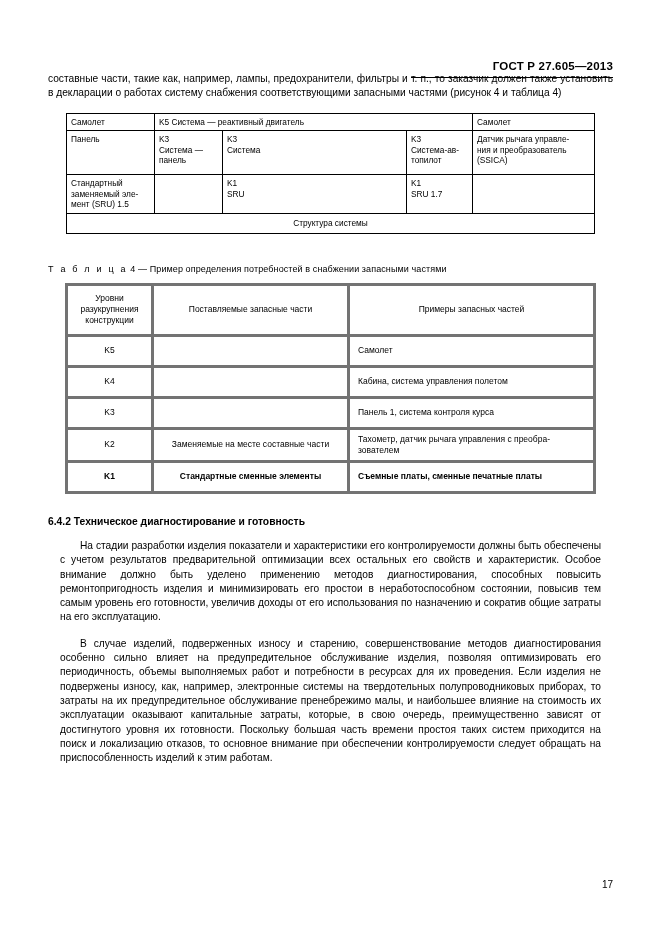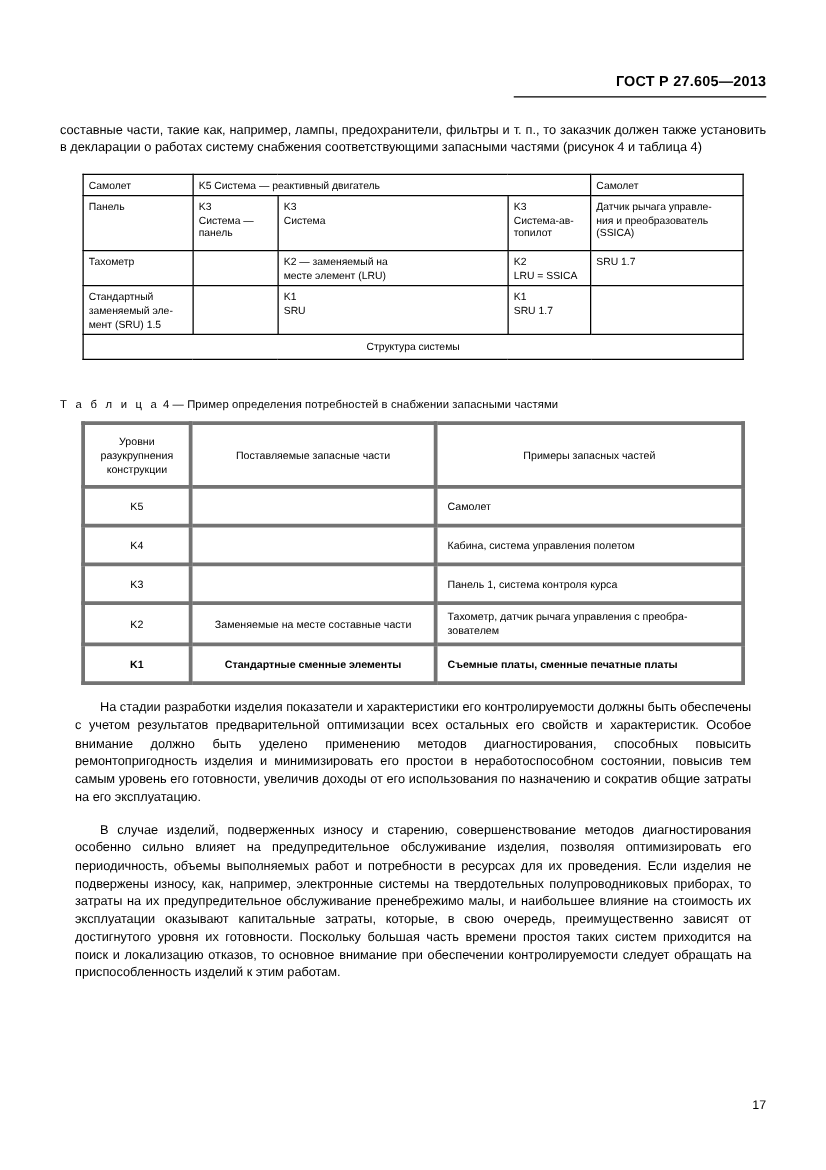--- a/index.html
+++ b/index.html
@@ -35,21 +35,21 @@
     position: absolute;
     left: 411px;
     top: 77px;
     width: 202px;
     height: 1px;
     background: #000;
   }
   .content {
     position: absolute;
     left: 48px;
-    top: 98px;
+    top: 72px;
     width: 565px;
   }
   p.body-text {
     margin: 0 0 0 0;
     font-size: 10.2px;
     line-height: 14.3px;
     text-align: justify;
     text-justify: inter-word;
   }
   p.indent {
@@ -183,29 +183,20 @@
 панель</td>
           <td colspan="2" style="white-space:pre-line">K3
 Система</td>
           <td style="white-space:pre-line">K3
 Система-ав-
 топилот</td>
           <td style="white-space:pre-line">Датчик рычага управле-
 ния  и преобразователь
 (SSICA)</td>
         </tr>
-        <tr style="height:28px">
-          <td>Тахометр</td>
-          <td></td>
-          <td colspan="2" style="white-space:pre-line">K2 — заменяемый       на
-месте элемент (LRU)</td>
-          <td style="white-space:pre-line">K2
-LRU = SSICA</td>
-          <td style="white-space:pre-line">SRU 1.7</td>
-        </tr>
         <tr style="height:34px">
           <td style="white-space:pre-line">Стандартный
 заменяемый эле-
 мент (SRU) 1.5</td>
           <td></td>
           <td colspan="2" style="white-space:pre-line">K1
 SRU</td>
           <td style="white-space:pre-line">K1
 SRU 1.7</td>
           <td></td>
@@ -260,20 +251,21 @@
 зователем</td>
         </tr>
         <tr>
           <td class="lvl b">K1</td>
           <td class="mid b">Стандартные сменные элементы</td>
           <td class="ex b">Съемные платы, сменные печатные платы</td>
         </tr>
       </tbody>
     </table>
 
+    <h3 class="section">6.4.2  Техническое диагностирование и готовность</h3>
 
     <div class="para-block">
       <p class="body-text indent">На стадии разработки изделия показатели и характеристики его контролируемости должны быть обеспечены с учетом результатов предварительной оптимизации всех остальных его свойств и харак­теристик. Особое внимание должно быть уделено применению методов диагностирования, способных повысить ремонтопригодность изделия и минимизировать его простои в неработоспособном состоя­нии, повысив тем самым уровень его готовности, увеличив доходы от его использования по назначе­нию и сократив общие затраты на его эксплуатацию.</p>
       <p class="body-text indent">В случае изделий, подверженных износу и старению, совершенствование методов диагностиро­вания особенно сильно влияет на предупредительное обслуживание изделия, позволяя оптимизировать его периодичность, объемы выполняемых работ и потребности в ресурсах для их проведения. Если изде­лия не подвержены износу, как, например, электронные системы на твердотельных полупроводнико­вых приборах, то затраты на их предупредительное обслуживание пренебрежимо малы, и наибольшее влияние на стоимость их эксплуатации оказывают капитальные затраты, которые, в свою очередь, пре­имущественно зависят от достигнутого уровня их готовности. Поскольку большая часть времени про­стоя таких систем приходится на поиск и локализацию отказов, то основное внимание при обеспечении контролируемости следует обращать на приспособленность изделий к этим работам.</p>
     </div>
 
   </div>
 
   <div class="page-number">17</div>
 </div>

